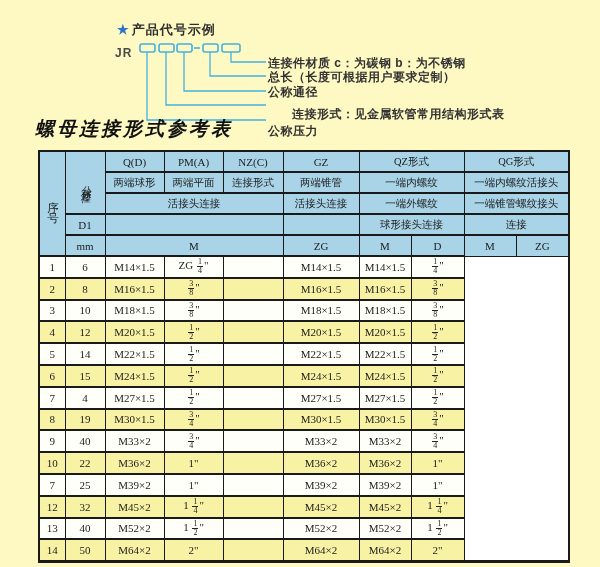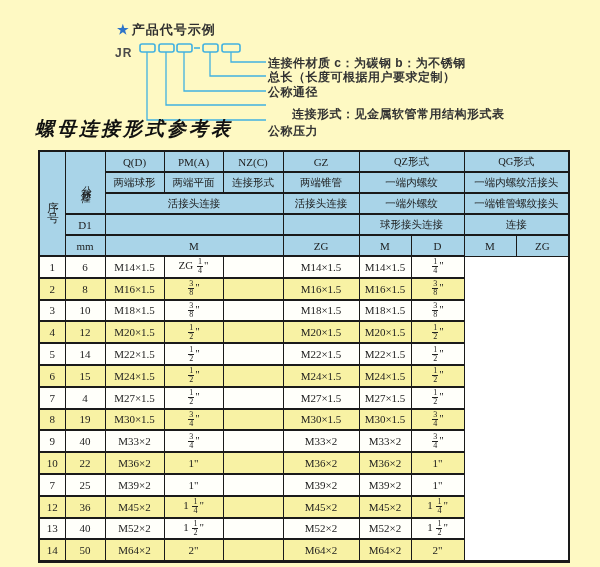--- a/index.html
+++ b/index.html
@@ -235,21 +235,21 @@
           <td>25</td>
           <td>M39×2</td>
           <td>1"</td>
           <td></td>
           <td>M39×2</td>
           <td>M39×2</td>
           <td>1"</td>
         </tr>
         <tr class="alt">
           <td>12</td>
-          <td>36</td>
+          <td>32</td>
           <td>M45×2</td>
           <td>1 <span class="fr"><i>1</i><i>4</i></span>"</td>
           <td></td>
           <td>M45×2</td>
           <td>M45×2</td>
           <td>1 <span class="fr"><i>1</i><i>4</i></span>"</td>
         </tr>
         <tr>
           <td>13</td>
           <td>40</td>

